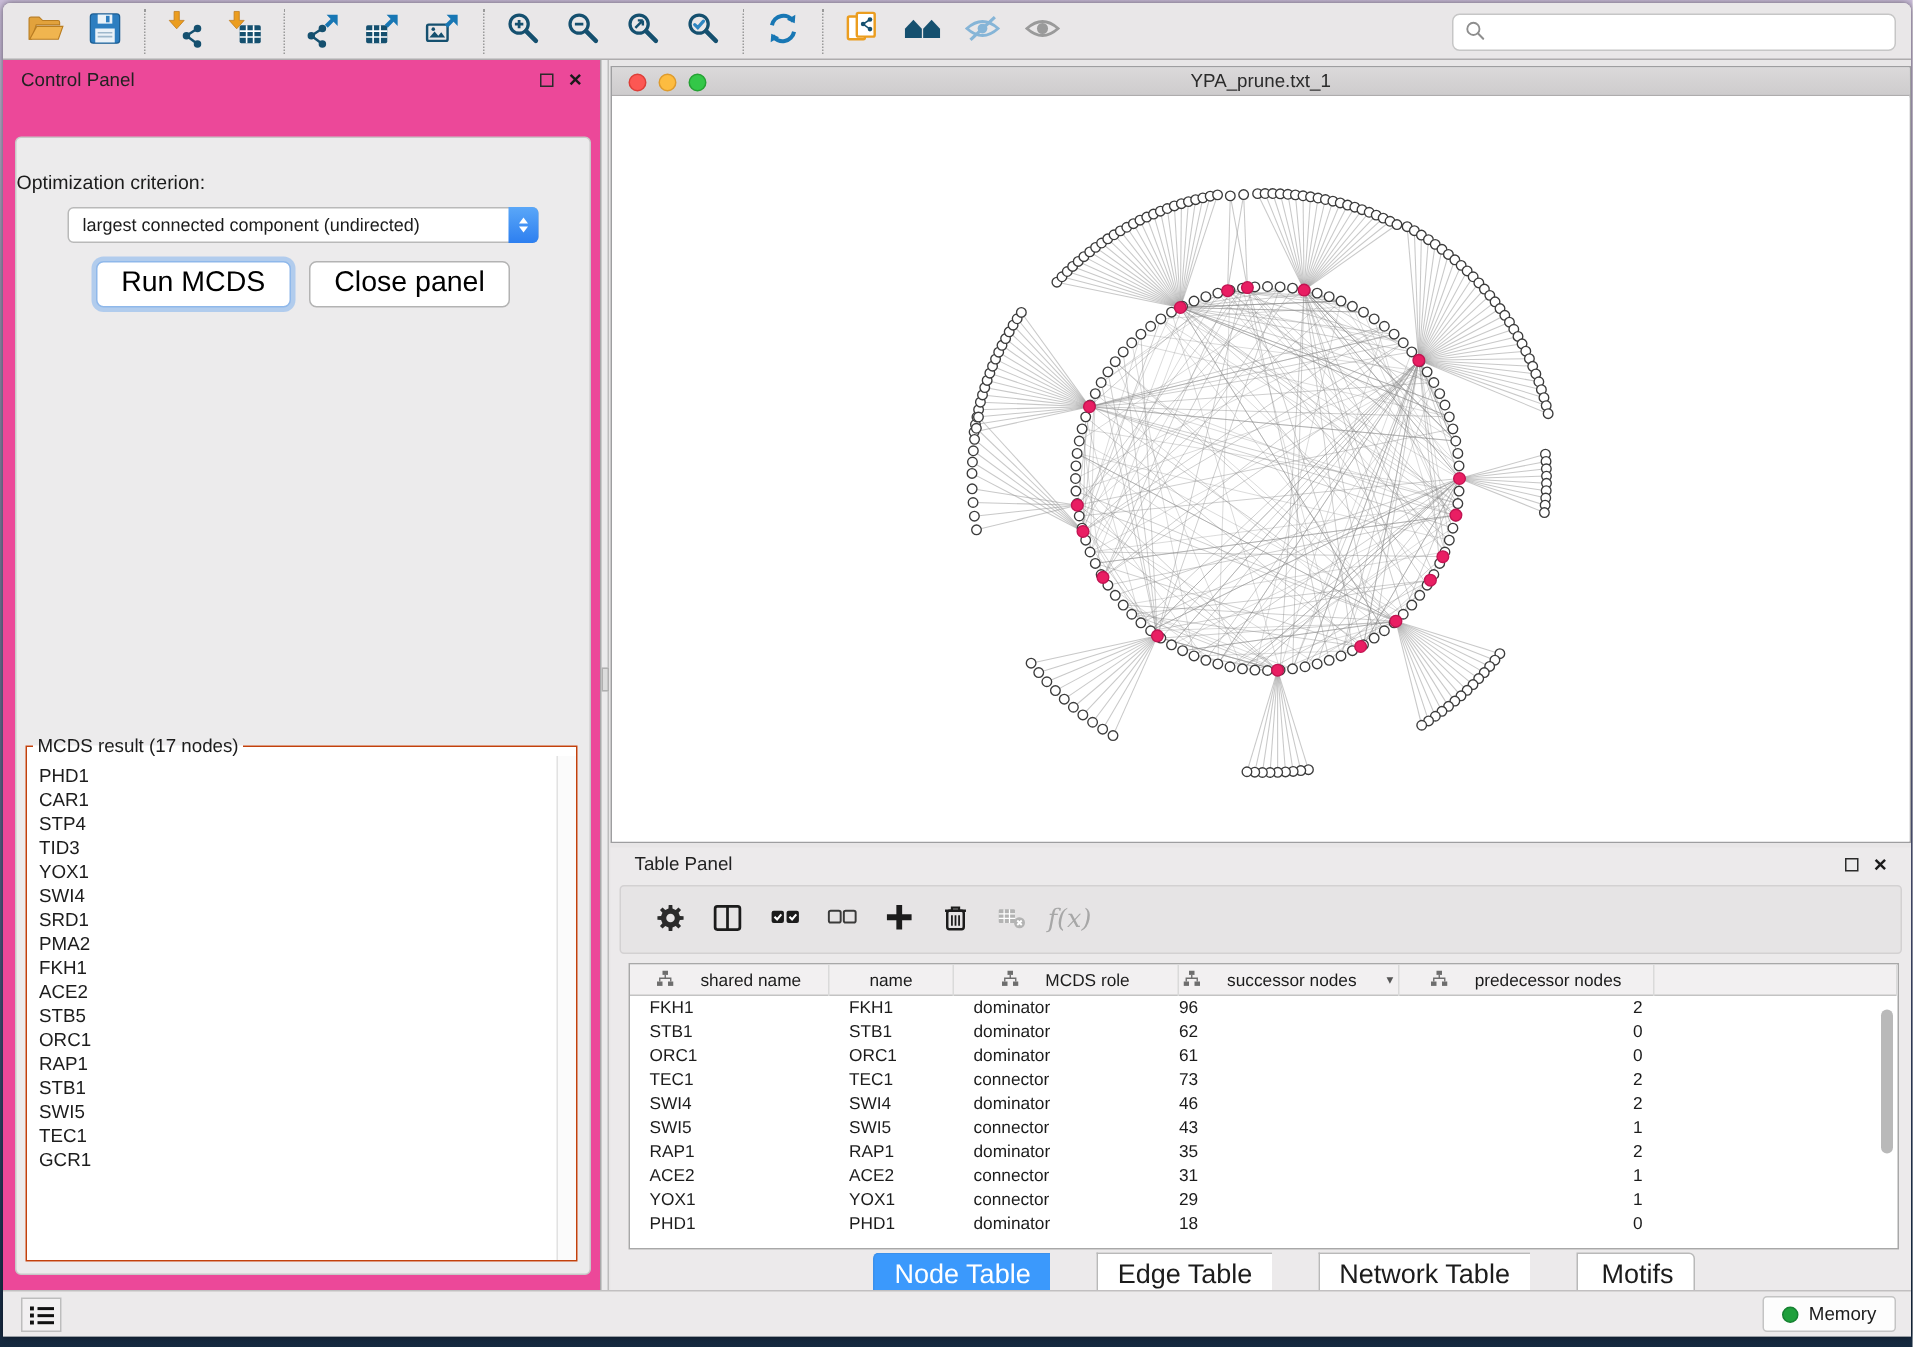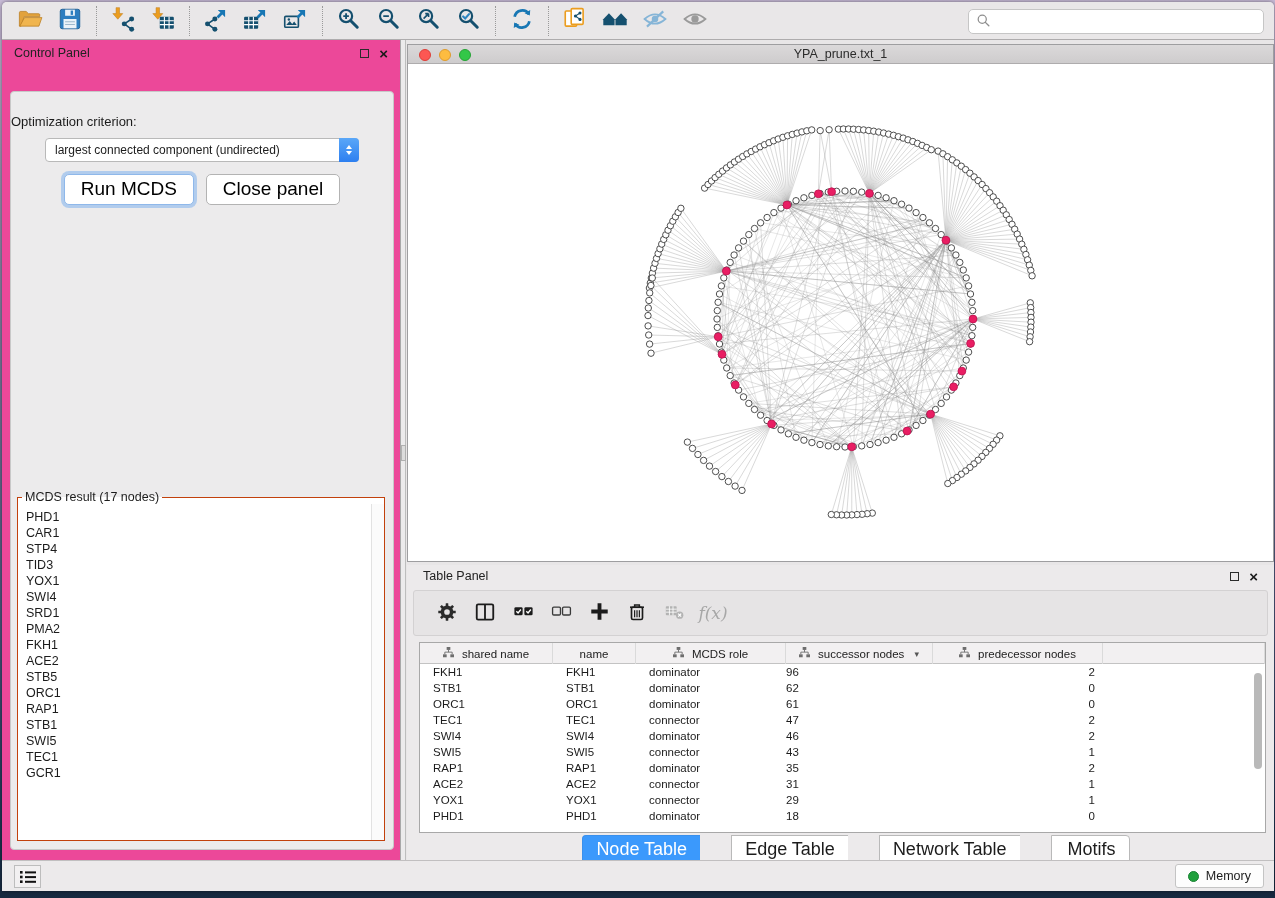--- a/index.html
+++ b/index.html
@@ -76,21 +76,21 @@
   .table-panel { position:absolute; left:1px; top:525px; width:867px; height:295px; background:#eceaeb; }
   .tp-head { height:22px; display:flex; align-items:center; padding:0 16px;gap:15px; }
   .tp-toolbar { margin:3px 6px 0 6px; height:46px; background:#e6e4e5; border:1px solid #d3d1d2; border-radius:3px;
     display:flex; align-items:center; padding-left:14px; gap:0; }
   .tp-btn { width:38px; height:36px; display:flex; align-items:center; justify-content:center; }
   .fx-label { font-family:"DejaVu Serif","Liberation Serif",serif; font-style:italic; font-size:17px; color:#a7a7a7; }
   .node-table { position:absolute; left:12px; top:77px; width:847px; height:191px; background:#fff;
     border:1px solid #a8a8a8; overflow:hidden; }
   .nt-grid { display:grid; grid-template-columns:133px 83px 150px 147px 170px 1fr; }
   .nt-header { background:#f2f0f1; border-bottom:1px solid #c3c3c3; height:21px; }
-  .nt-header .hcell { display:flex; align-items:center; justify-content:center; gap:8px; font-size:11.5px;
+  .nt-header .hcell { display:flex; align-items:center; justify-content:center; gap:18px; font-size:11.5px;
     border-right:1px solid #dadada; height:21px; color:#1c1c1c; }
   .hcell .sort-caret { font-size:9px; color:#555; margin-left:2px; }
   .nt-row { height:16px; }
   .nt-row .cell { font-size:11.5px; line-height:16px; white-space:nowrap; overflow:hidden; }
   .cell.l { padding-left:13px; text-align:left; }
   .cell.r { text-align:left; padding-right:10px; }
   .cell.r2 { text-align:right; padding-right:8px; }
   .nt-scroll { position:absolute; right:3px; top:30px; width:8px; height:96px; background:#b9b9b9; border-radius:4px; }
   .tp-tabs { position:absolute; left:0; right:0; top:270px; display:flex; justify-content:center; }
   .tp-tab { background:#fff; border:1px solid #b9b9b9; border-right:none; padding:2.5px 13px 3.5px; font-size:18px;margin-left:31px; }
@@ -1130,21 +1130,21 @@
                 <div class="cell l">ORC1</div>
                 <div class="cell l">dominator</div>
                 <div class="cell r">61</div>
                 <div class="cell r2">0</div>
                 <div class="cell l"></div>
               </div>
               <div class="nt-grid nt-row">
                 <div class="cell l">TEC1</div>
                 <div class="cell l">TEC1</div>
                 <div class="cell l">connector</div>
-                <div class="cell r">47</div>
+                <div class="cell r">73</div>
                 <div class="cell r2">2</div>
                 <div class="cell l"></div>
               </div>
               <div class="nt-grid nt-row">
                 <div class="cell l">SWI4</div>
                 <div class="cell l">SWI4</div>
                 <div class="cell l">dominator</div>
                 <div class="cell r">46</div>
                 <div class="cell r2">2</div>
                 <div class="cell l"></div>

